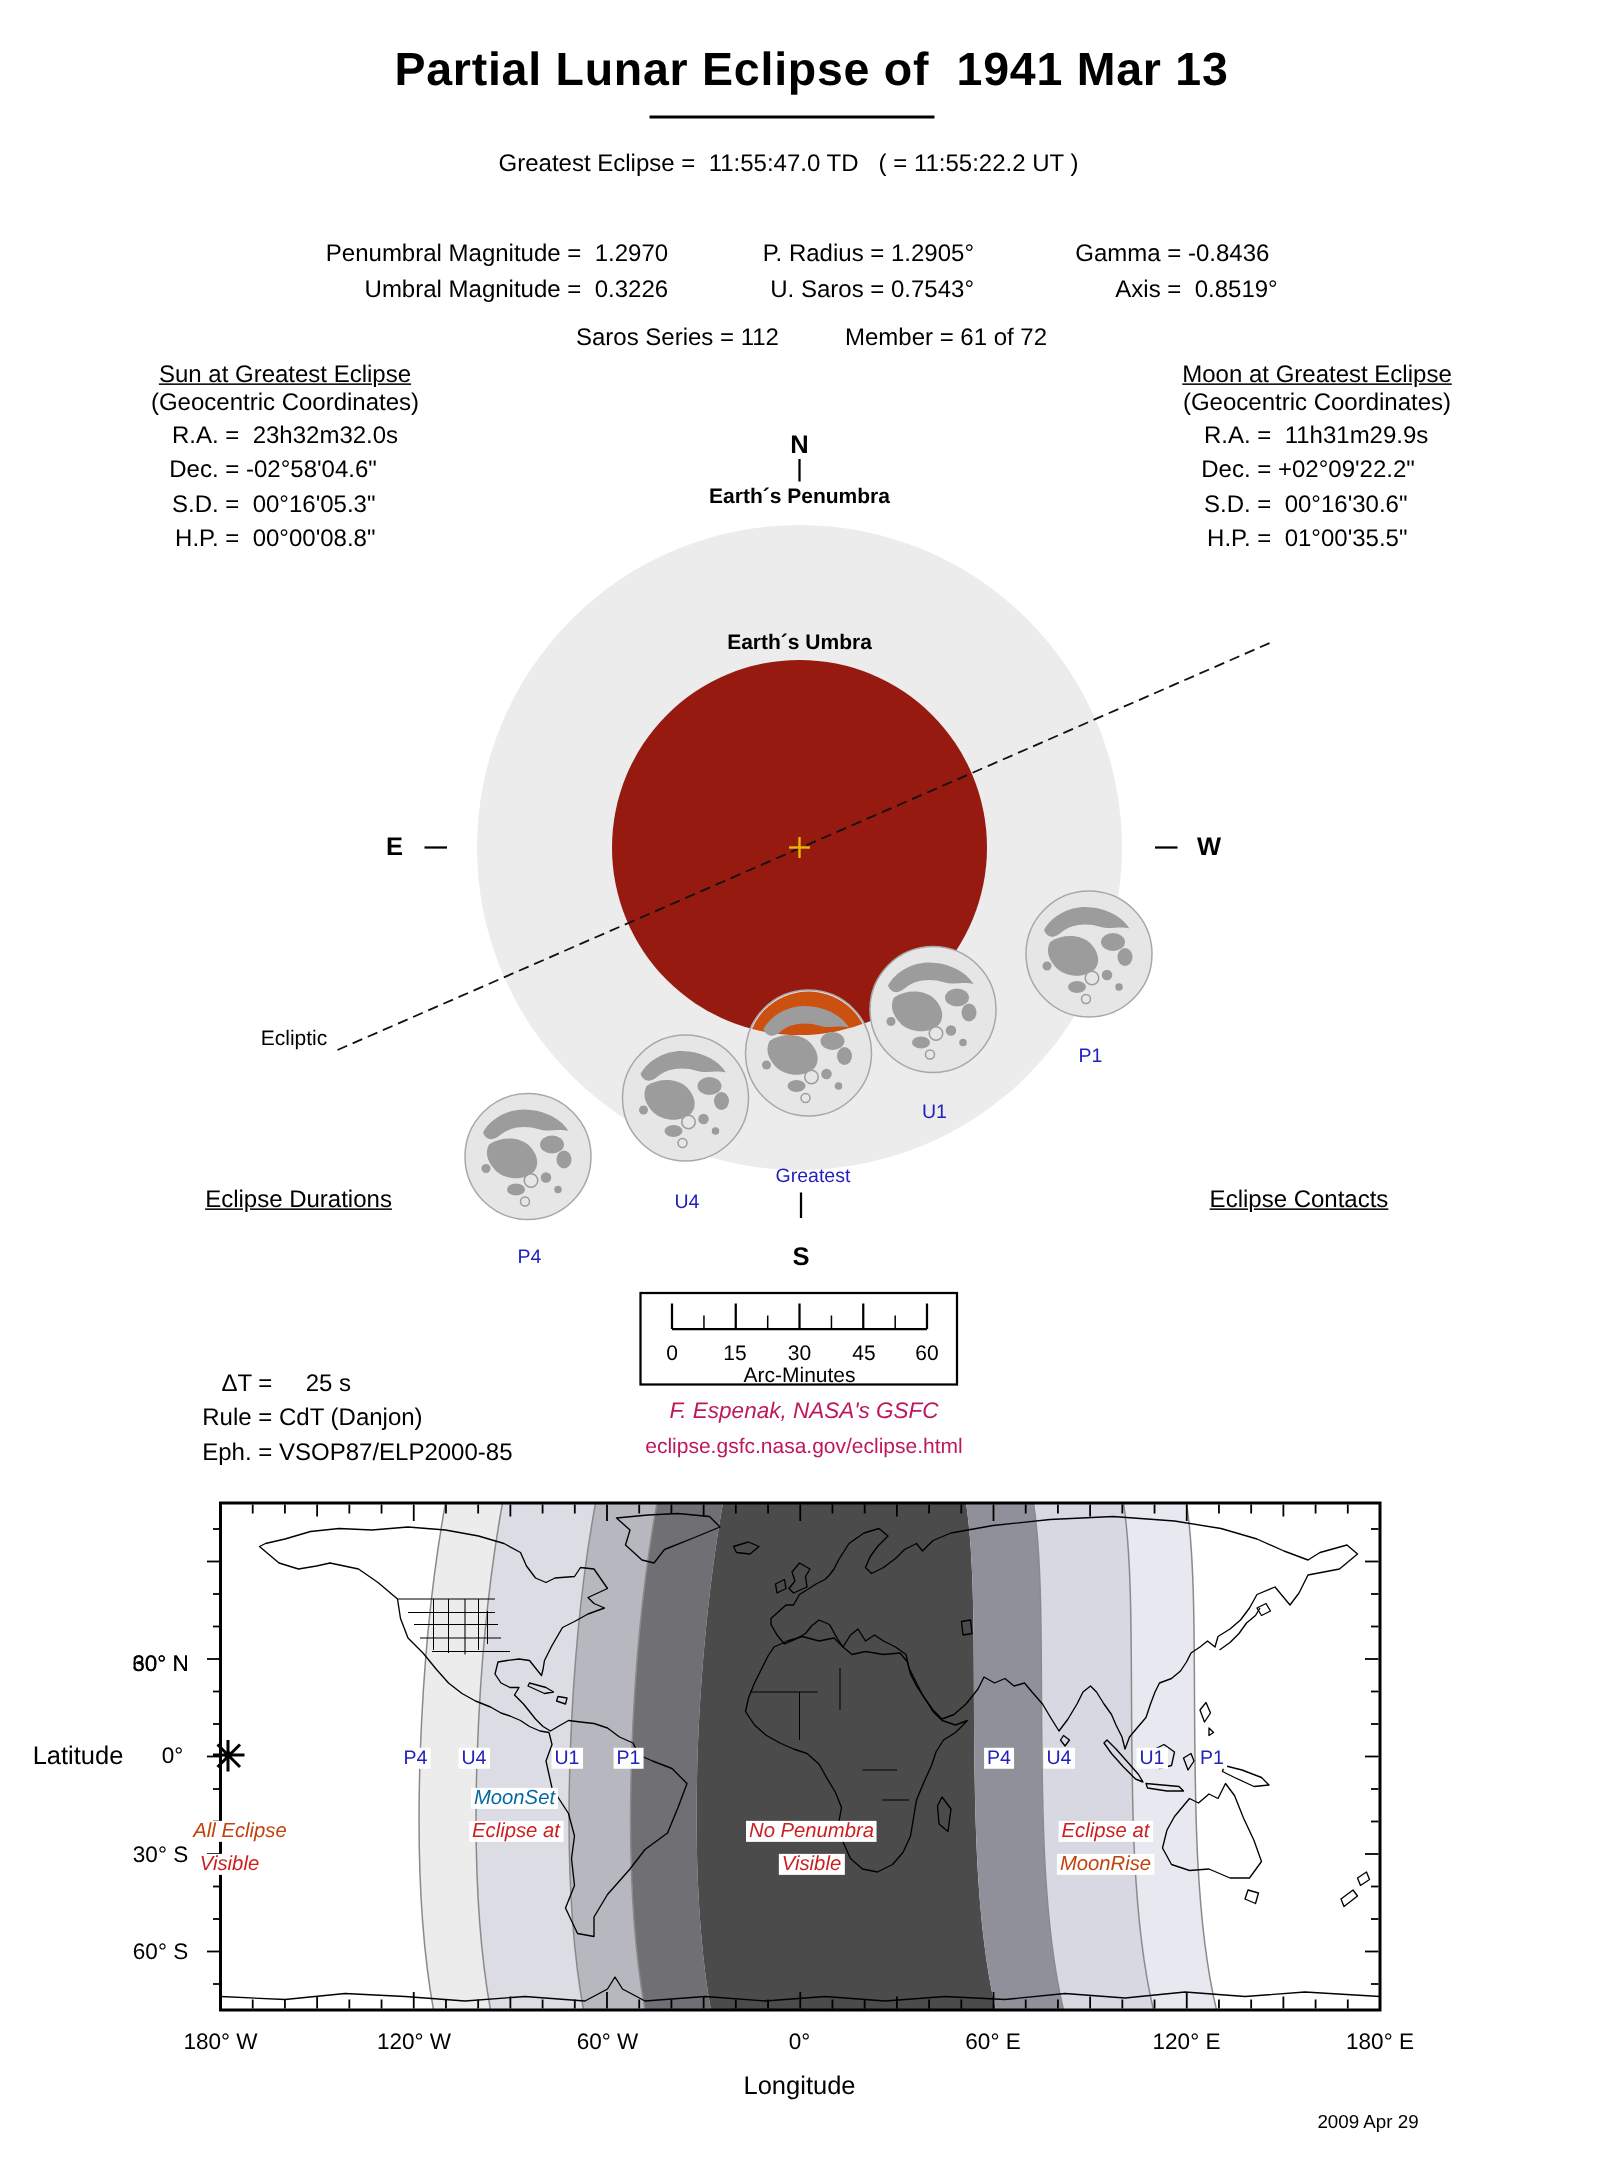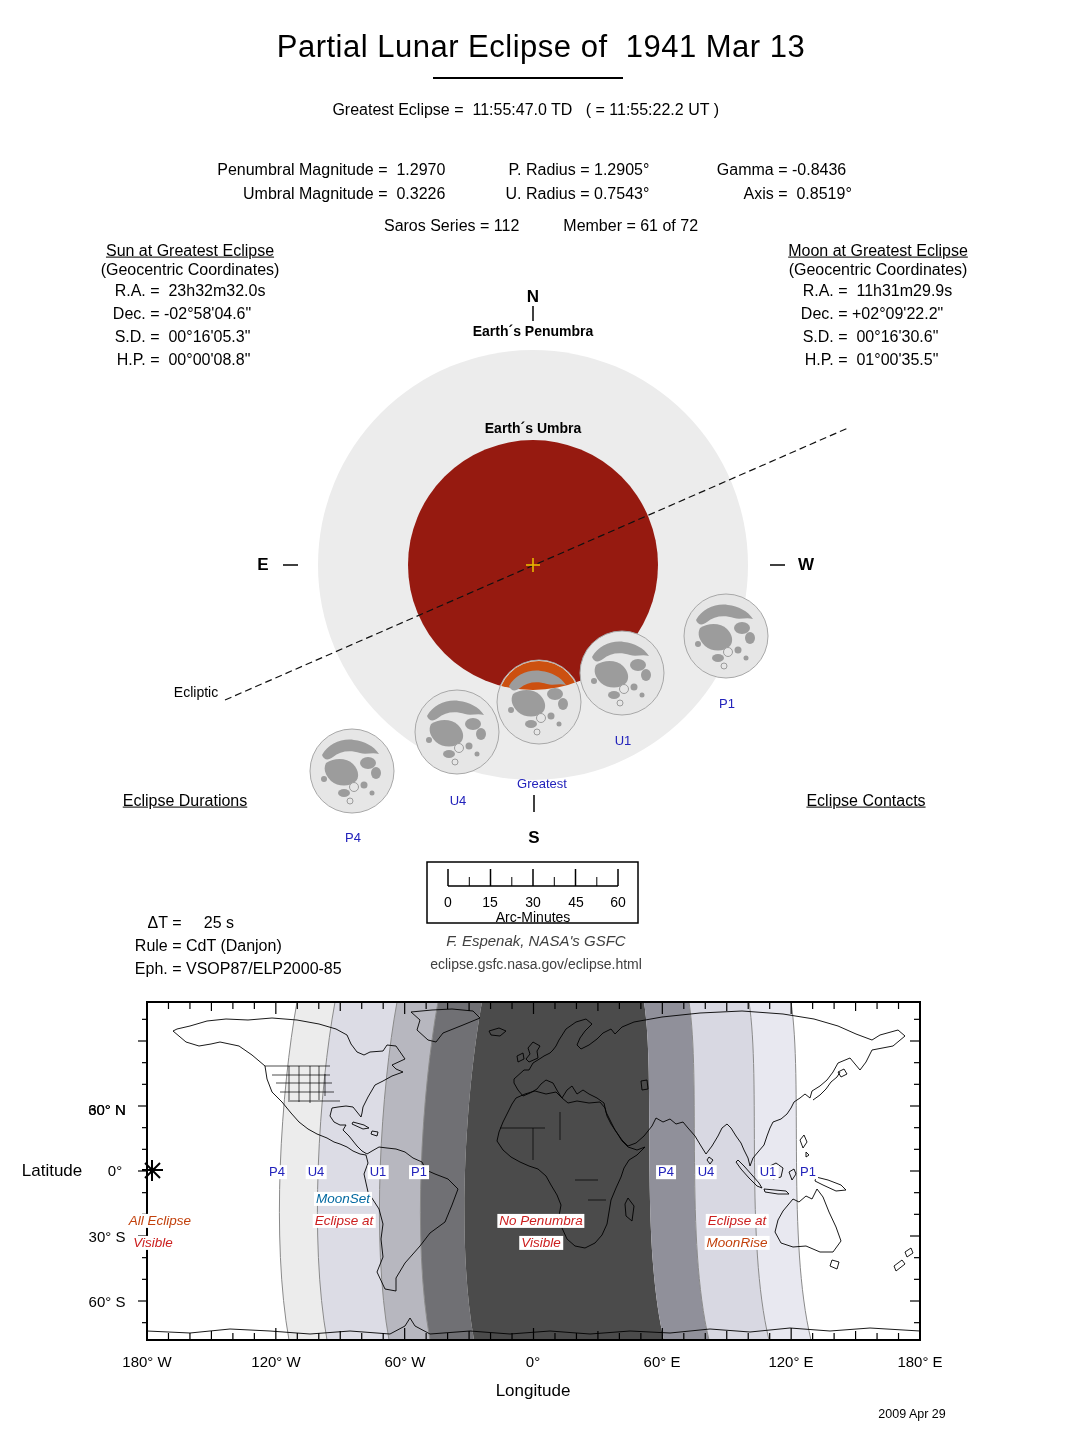--- a/index.html
+++ b/index.html
@@ -1,34 +1,34 @@
 <!DOCTYPE html>
 <html><head>
 <meta charset="utf-8">
 <style>
   html,body{margin:0;padding:0;background:#fff;}
   .page{position:relative;width:1082px;height:1446px;background:#fff;overflow:hidden;
         font-family:"Liberation Sans","DejaVu Sans",sans-serif;color:#000;}
   svg{position:absolute;left:0;top:0;z-index:1;}
   .layer{position:absolute;left:0;top:0;width:100%;height:100%;z-index:2;}
   .lbl{position:absolute;transform:translate(-50%,-50%);white-space:pre;line-height:1.05;}
-  .title{font-size:31px;font-weight:normal;letter-spacing:.5px;text-align:center;}
+  .title{font-size:31px;font-weight:bold;letter-spacing:.5px;text-align:center;}
   .rule{position:absolute;background:#000;}
   .kv{position:absolute;font-size:16px;}
   .kv .row{display:flex;}
   .kv .k{display:inline-block;text-align:right;white-space:pre;}
   .kv .v{white-space:pre;}
   .lh24 .row{height:24px;}
   .lh23 .row{height:23px;}
   .uhead{text-decoration:underline;}
   .b{font-weight:bold;}
   .blue{color:#2222bb;font-size:13px;}
   .chip{background:#ffffff;padding:0 2px;}
   .red{color:#cc2020;font-size:13.5px;font-style:italic;}
-  .gray{color:#404040;}
+  .gray{color:#be185d;}
   .f14{font-size:14px;} .f15{font-size:15px;} .f16{font-size:16px;} .f17{font-size:17px;} .f12{font-size:12.5px;}
   .it{font-style:italic;}
   .saros{position:absolute;left:0;top:217px;width:100%;display:flex;justify-content:center;gap:44px;font-size:16px;}
 </style>
 </head>
 <body>
 
 <div class="page">
 
 <svg width="1082" height="1446" viewBox="0 0 1082 1446">
@@ -322,21 +322,21 @@
           <span class="k" style="width:192px">Umbral Magnitude = </span>
           <span class="v"> 0.3226</span>
         </div>
   </div>
   <div class="kv lh24" style="left:500px;top:161px;">
     <div class="row">
           <span class="k" style="width:94px">P. Radius = </span>
           <span class="v">1.2905°</span>
         </div>
     <div class="row">
-          <span class="k" style="width:94px">U. Radius = </span>
+          <span class="k" style="width:94px">U. Saros = </span>
           <span class="v">0.7543°</span>
         </div>
   </div>
   <div class="kv lh24" style="left:702px;top:161px;">
     <div class="row">
           <span class="k" style="width:90px">Gamma = </span>
           <span class="v">-0.8436</span>
         </div>
     <div class="row">
           <span class="k" style="width:90px">Axis = </span>
@@ -404,21 +404,21 @@
   <div class="lbl blue" style="left: 458px; top: 801px; color: rgb(34, 34, 187);">U4</div>
   <div class="lbl blue" style="left: 353px; top: 838px; color: rgb(34, 34, 187);">P4</div>
 
   <div class="lbl f14" style="left:448px;top:902px;">0</div>
   <div class="lbl f14" style="left:490px;top:902px;">15</div>
   <div class="lbl f14" style="left:533px;top:902px;">30</div>
   <div class="lbl f14" style="left:576px;top:902px;">45</div>
   <div class="lbl f14" style="left:618px;top:902px;">60</div>
   <div class="lbl f14" style="left:533px;top:917px;">Arc-Minutes</div>
 
-  <div class="lbl f16 uhead" style="left:185px;top:801px;">Eclipse Durations</div>
+  <div class="lbl f16 uhead" style="left:199px;top:801px;">Eclipse Durations</div>
 
   <div class="lbl f16 uhead" style="left:866px;top:801px;">Eclipse Contacts</div>
 
   <div class="kv lh23" style="left:110px;top:914px;">
     <div class="row">
           <span class="k" style="width:76px">ΔT = </span>
           <span class="v">    25 s</span>
         </div>
     <div class="row">
           <span class="k" style="width:76px">Rule = </span>

